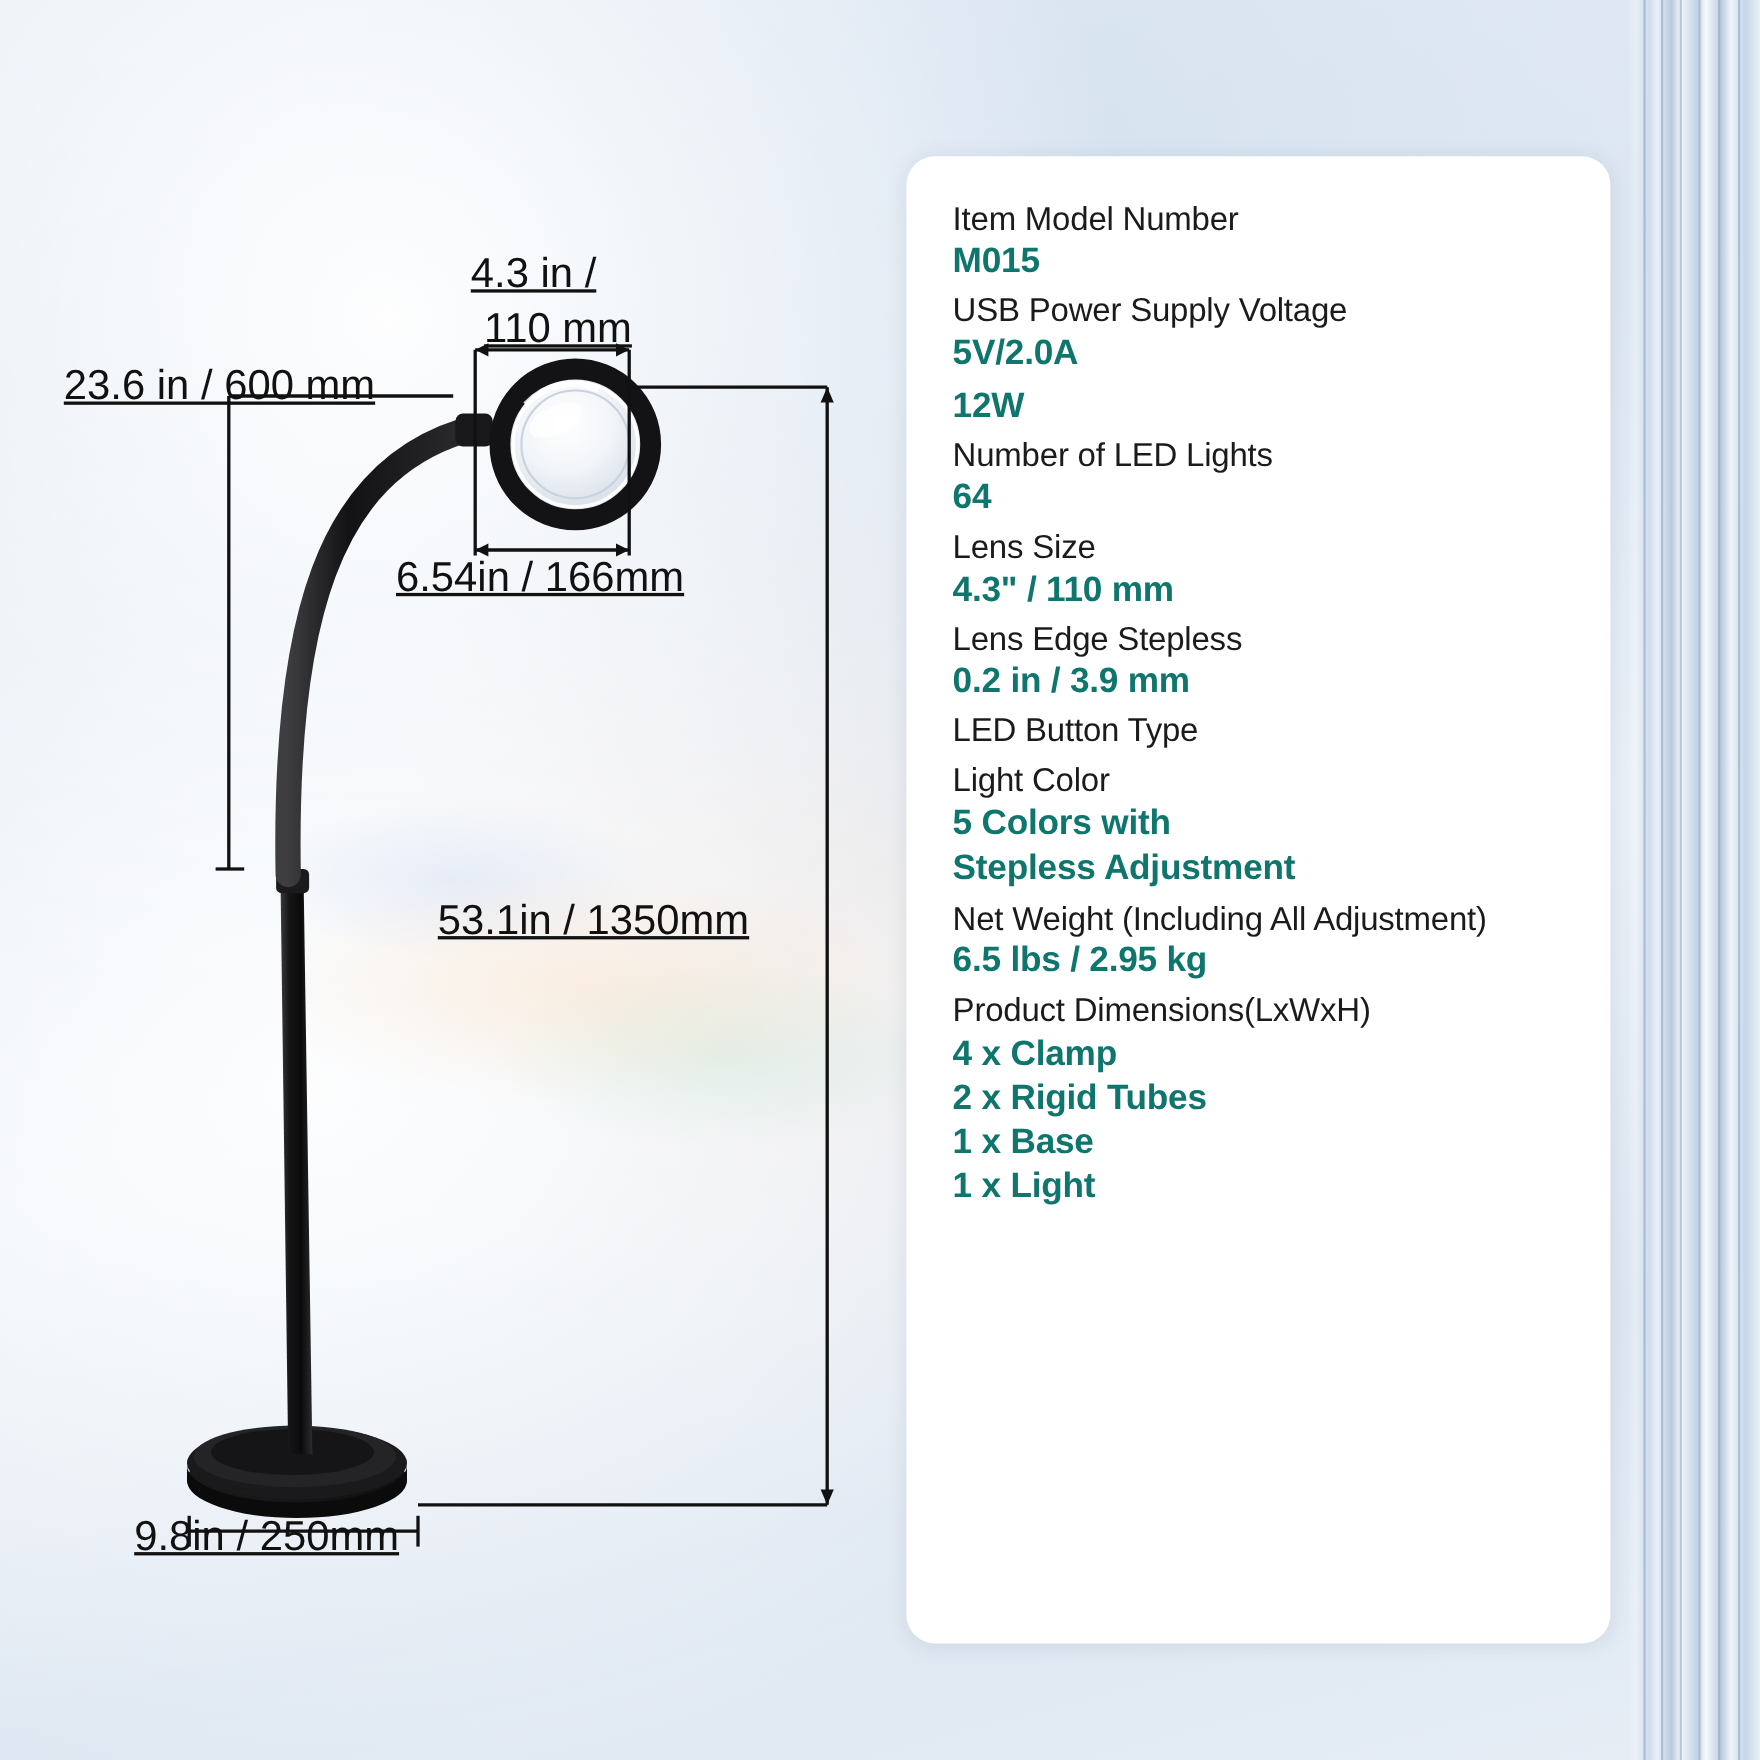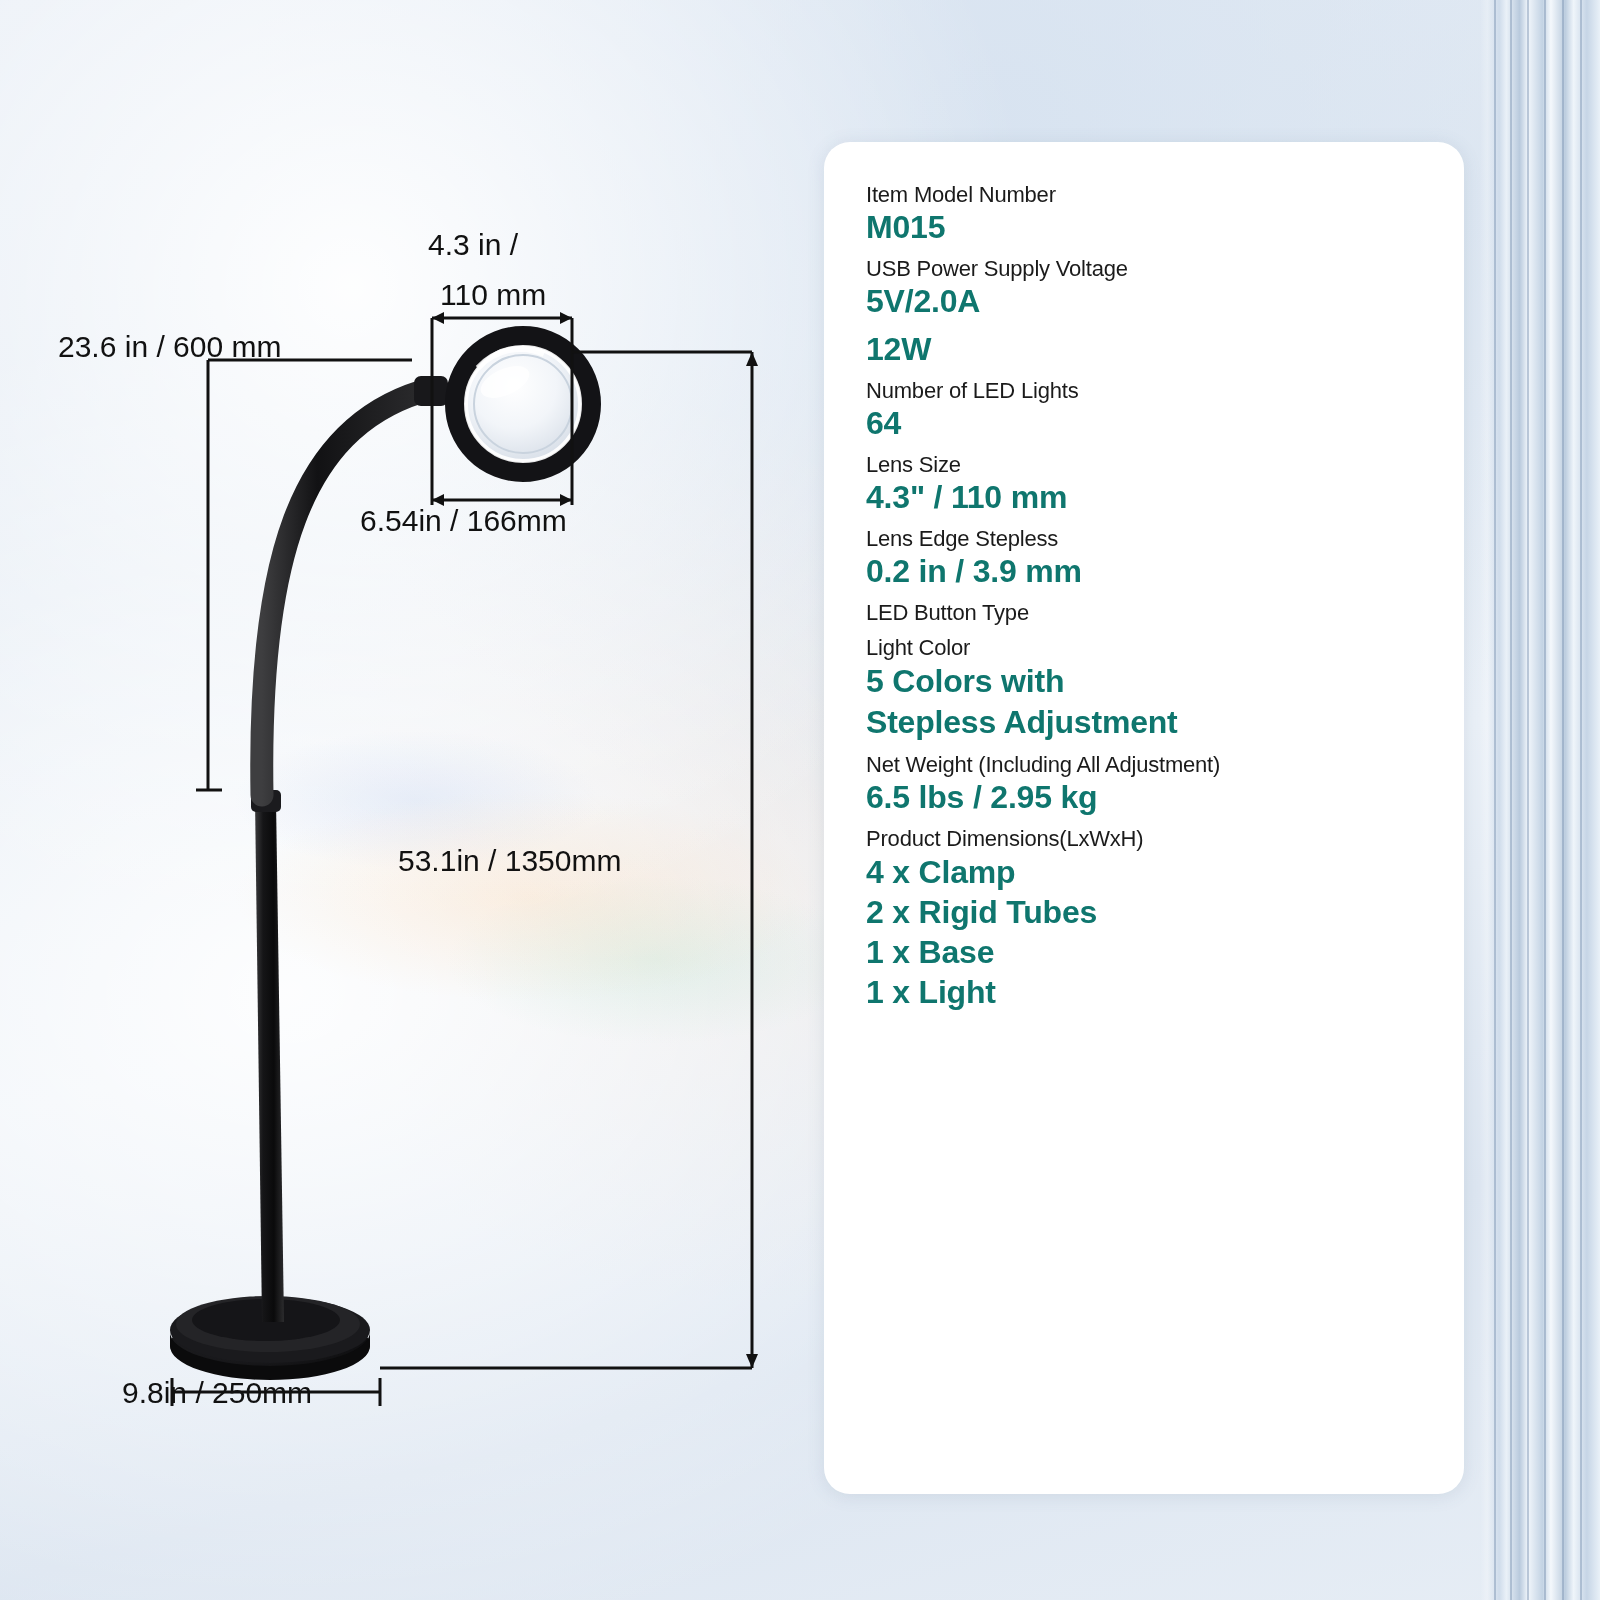--- a/index.html
+++ b/index.html
@@ -35,33 +35,33 @@
       #cfdceb 16%, #eaf1f8 22%,
       #b9cadd 33%, #f1f6fb 40%,
       #c3d3e4 52%, #f4f8fc 59%,
       #bccddf 71%, #eff5fa 78%,
       #c6d5e6 89%, #e9f1f8 100%);
   }
   #blinds .ln{position:absolute;top:0;bottom:0;width:2px;background:rgba(120,145,175,0.45);}
   
   #diagram{position:absolute;left:0;top:0;width:840px;height:1600px;}
   .dim-label{
-    position:absolute;color:#111;font-size:30px;white-space:nowrap;
+    position:absolute;color:#111;font-size:38px;white-space:nowrap;text-decoration:underline;
   }
   
   #spec-card{
     position:absolute;left:824px;top:142px;width:640px;height:1352px;
     background:#ffffff;border-radius:26px;
     box-shadow:0 2px 18px rgba(80,100,130,0.13);
     padding:40px 36px 30px 42px;
     box-sizing:border-box;
   }
   .spec-row{margin-bottom:9px;}
   .spec-label{
-    font-size:22px;color:#1b1b1b;line-height:1.18;letter-spacing:-0.2px;
+    font-size:30px;color:#1b1b1b;line-height:1.18;letter-spacing:-0.2px;
   }
   .spec-value{
     font-size:32px;color:#0f766e;font-weight:bold;line-height:1.22;letter-spacing:-0.2px;
   }
   .spec-value.multi{line-height:1.28;}
   .pack-list .spec-value{margin-top:1px;}
 </style>
 </head>
 <body>
 
@@ -154,21 +154,21 @@
       <polygon points="572,500 560,494 560,506"></polygon>
       <polygon points="752,352 746,366 758,366"></polygon>
       <polygon points="752,1368 746,1354 758,1354"></polygon>
     </g>
   </svg>
 
   <div class="dim-label" style="left:428px;top:228px;">4.3 in /</div>
   <div class="dim-label" style="left:440px;top:278px;">110 mm</div>
   <div class="dim-label" style="left:58px;top:330px;">23.6 in / 600 mm</div>
   <div class="dim-label" style="left:360px;top:504px;">6.54in / 166mm</div>
-  <div class="dim-label" style="left:398px;top:844px;text-align:right;">53.1in / 1350mm</div>
+  <div class="dim-label" style="left:398px;top:816px;text-align:right;">53.1in / 1350mm</div>
   <div class="dim-label" style="left:122px;top:1376px;">9.8in / 250mm</div>
 </div>
 
 <div id="spec-card">
 
   <div class="spec-row">
     <div class="spec-label">Item Model Number</div>
     <div class="spec-value">M015</div>
   </div>
 

